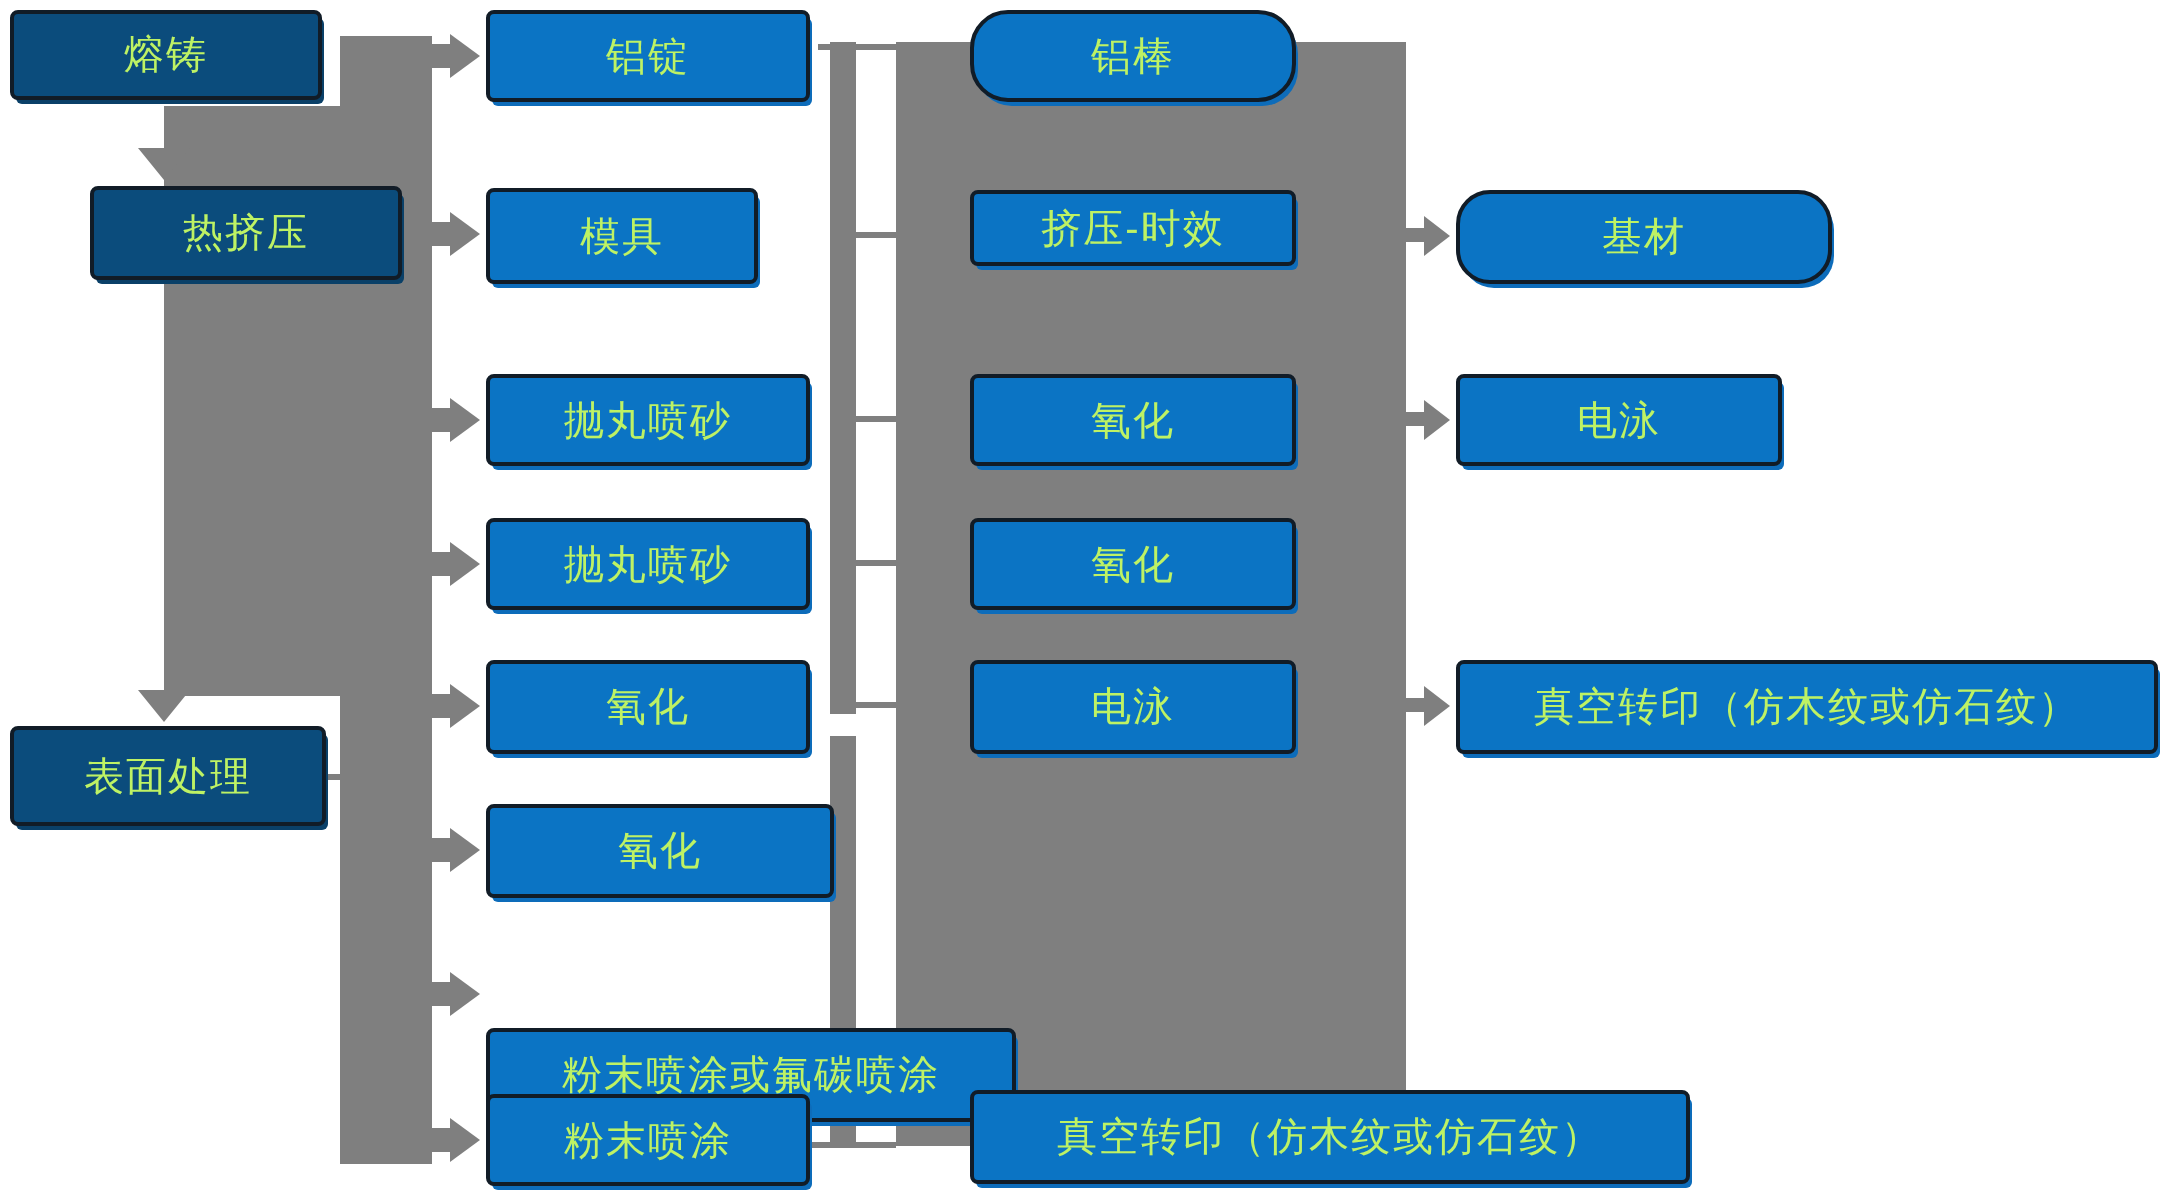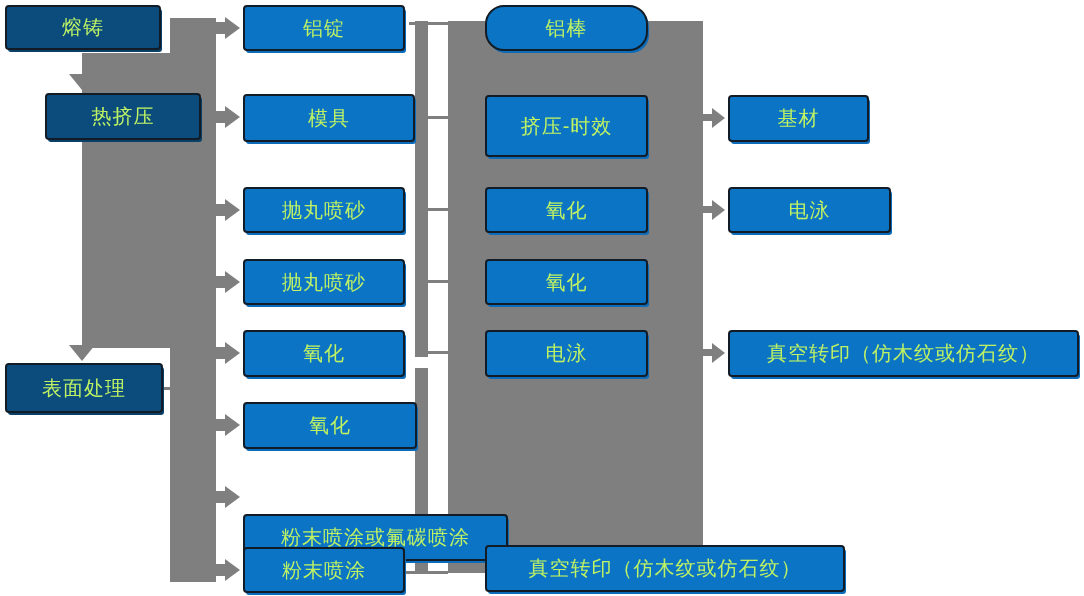--- a/index.html
+++ b/index.html
@@ -108,32 +108,32 @@
   <div class="arrowRsm" style="left:703px;top:343px;">
       <span class="shaft"></span>
       <span class="head"></span>
     </div>
 
   <div class="node navy" style="left:5px;top:5px;width:156px;height:45px;">熔铸</div>
   <div class="node navy" style="left:5px;top:93px;width:156px;height:47px;margin-left:40px;">热挤压</div>
   <div class="node navy" style="left:5px;top:363px;width:158px;height:50px;text-align:right;">表面处理</div>
 
   <div class="node blue" style="left:243px;top:5px;width:162px;height:46px;">铝锭</div>
-  <div class="node blue" style="left:243px;top:94px;width:172px;height:48px;">模具</div>
+  <div class="node blue" style="left:243px;top:94px;width:136px;height:48px;">模具</div>
   <div class="node blue" style="left:243px;top:187px;width:162px;height:46px;">抛丸喷砂</div>
   <div class="node blue" style="left:243px;top:259px;width:162px;height:46px;">抛丸喷砂</div>
   <div class="node blue" style="left:243px;top:330px;width:162px;height:47px;">氧化</div>
   <div class="node blue" style="left:243px;top:402px;width:174px;height:47px;">氧化</div>
   <div class="node blue" style="left:243px;top:474px;width:265px;height:47px;margin-top:40px;">粉末喷涂或氟碳喷涂</div>
   <div class="node blue" style="left:243px;top:547px;width:162px;height:46px;">粉末喷涂</div>
 
   <div class="node blue" style="left:485px;top:5px;width:163px;height:46px;border-radius:19px;">铝棒</div>
-  <div class="node blue" style="left:485px;top:95px;width:163px;height:62px;">挤压-时效</div>
+  <div class="node blue" style="left:485px;top:95px;width:163px;height:38px;">挤压-时效</div>
   <div class="node blue" style="left:485px;top:187px;width:163px;height:46px;">氧化</div>
   <div class="node blue" style="left:485px;top:259px;width:163px;height:46px;">氧化</div>
   <div class="node blue" style="left:485px;top:330px;width:163px;height:47px;">电泳</div>
   <div class="node blue" style="left:485px;top:545px;width:360px;height:47px;">真空转印（仿木纹或仿石纹）</div>
 
-  <div class="node blue" style="left:728px;top:95px;width:141px;height:47px;">基材</div>
+  <div class="node blue" style="left:728px;top:95px;width:188px;height:47px;border-radius:17px;">基材</div>
   <div class="node blue" style="left:728px;top:187px;width:163px;height:46px;">电泳</div>
   <div class="node blue" style="left:728px;top:330px;width:351px;height:47px;">真空转印（仿木纹或仿石纹）</div>
 
 </div>
 
 </body></html>

